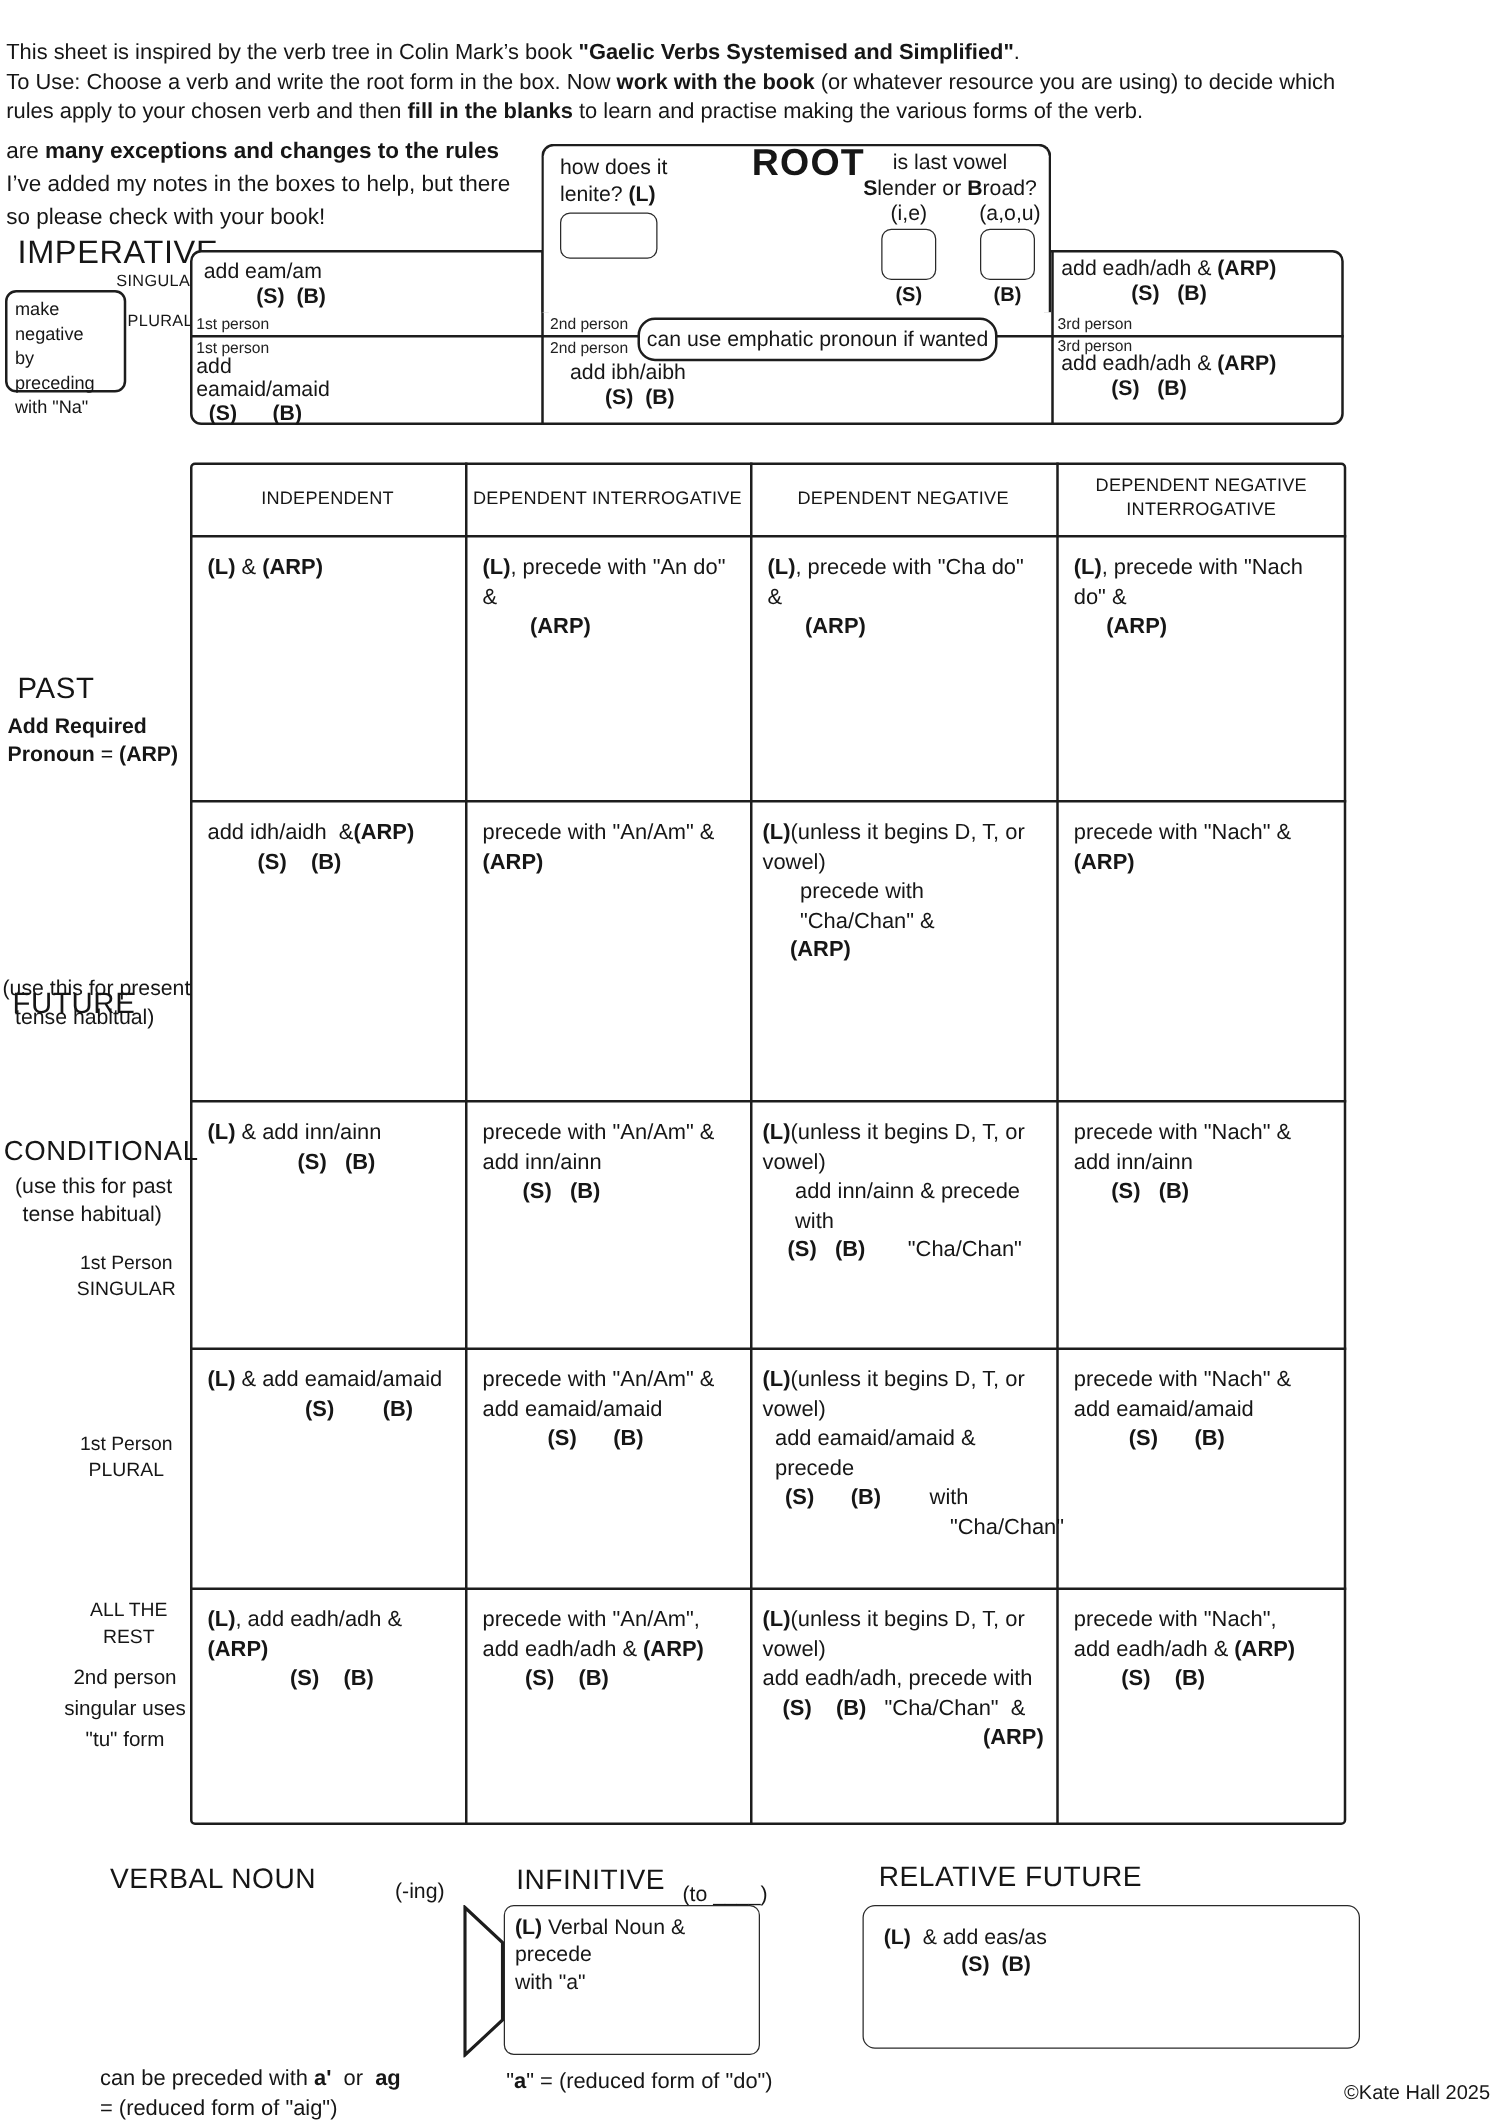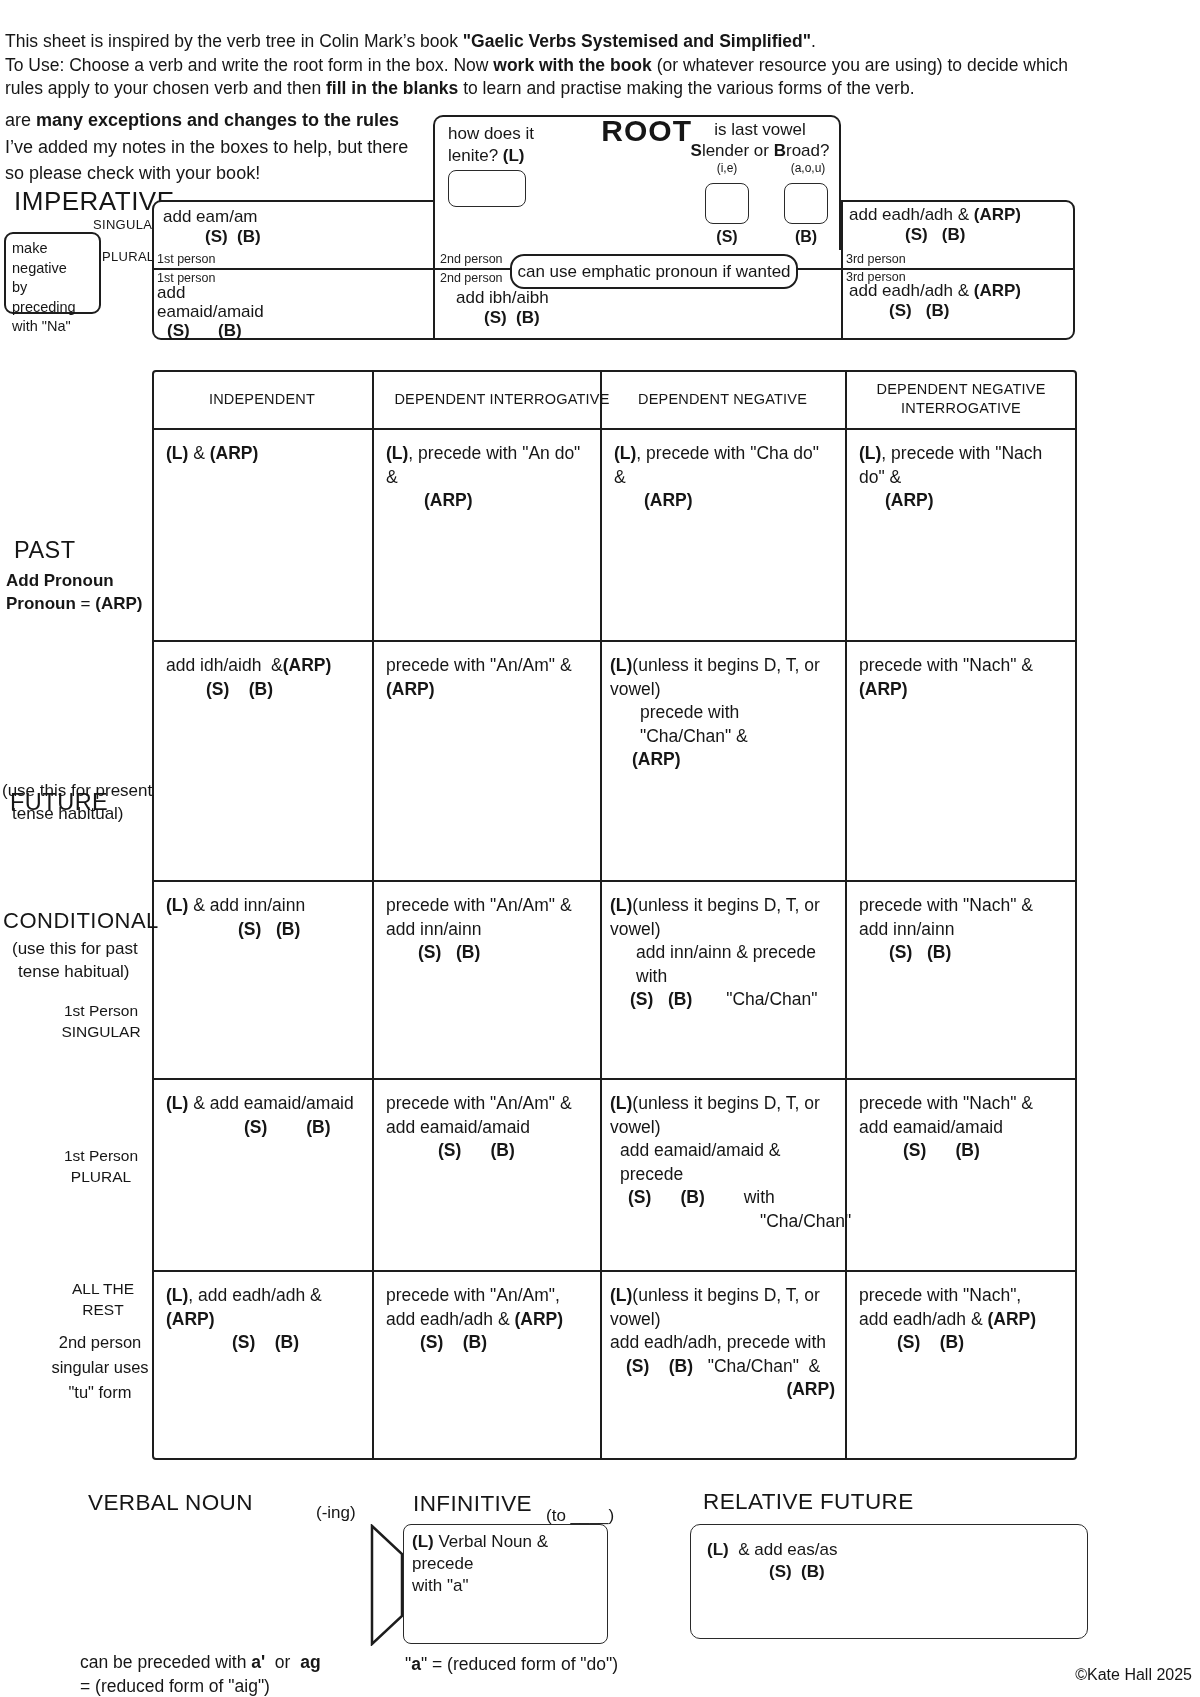--- a/index.html
+++ b/index.html
@@ -15,21 +15,21 @@
   .hline{position:absolute;height:2px;background:#1d1d1d}
   .title{width:100%;text-align:center;font-weight:bold;font-size:15px;letter-spacing:.2px}
   .intro{font-size:17.5px;line-height:23.5px}
   .notes{font-size:18px;line-height:26.5px}
   .imp-head{font-size:26px;letter-spacing:.5px}
   .small-lab{font-size:13px;letter-spacing:.3px}
   .person{position:absolute;font-size:12.5px;color:#222}
   .impcell{font-size:17px;line-height:20px}
   .rootlab{font-size:17px;line-height:22px}
   .root-title{font-size:30px;font-weight:bold;letter-spacing:1px;text-align:right}
-  .hint{font-size:12px;text-align:center}
+  .hint{font-size:17px;text-align:center}
   .sb{font-size:16px;font-weight:bold;text-align:center}
   .thead{position:absolute;display:flex;align-items:center;justify-content:center;
          text-align:center;font-size:14.5px;white-space:pre-line;line-height:19px;letter-spacing:.2px}
   .tcell{position:absolute;box-sizing:border-box;padding:14px 8px 0 12px;font-size:17.5px;line-height:23.5px}
   .gutter-big{font-size:23.5px;letter-spacing:.5px}
   .gutter-sub{font-size:17px;line-height:22.5px}
   .gutter-mid{font-size:15.5px;line-height:21px;text-align:center}
   .bot-title{font-size:22.5px;letter-spacing:.4px}
   .bot-hint{font-size:17px}
   .bot-note{font-size:17.5px;line-height:24px}
@@ -92,27 +92,27 @@
   <div class="vline" style="left:372px;top:370px;height:1090px"></div>
   <div class="vline" style="left:600px;top:370px;height:1090px"></div>
   <div class="vline" style="left:845px;top:370px;height:1090px"></div>
   <div class="hline" style="left:152px;top:428px;width:925px"></div>
   <div class="hline" style="left:152px;top:640px;width:925px"></div>
   <div class="hline" style="left:152px;top:880px;width:925px"></div>
   <div class="hline" style="left:152px;top:1078px;width:925px"></div>
   <div class="hline" style="left:152px;top:1270px;width:925px"></div>
 
   <div class="thead" style="left:152px;top:370px;width:220px;height:58px">INDEPENDENT</div>
-  <div class="thead" style="left:372px;top:370px;width:260px;height:58px">DEPENDENT INTERROGATIVE</div>
+  <div class="thead" style="left:356px;top:370px;width:260px;height:58px">DEPENDENT INTERROGATIVE</div>
   <div class="thead" style="left:600px;top:370px;width:245px;height:58px">DEPENDENT NEGATIVE</div>
   <div class="thead" style="left:845px;top:370px;width:232px;height:58px">DEPENDENT NEGATIVE
 INTERROGATIVE</div>
 
   <div class="abs gutter-big" style="left:14px;top:537px">PAST</div>
-  <div class="abs gutter-sub pre" style="left:6px;top:570px"><div><b>Add Pronoun</b></div><div><b>Pronoun</b><span> = </span><b>(ARP)</b></div></div>
+  <div class="abs gutter-sub pre" style="left:6px;top:570px"><div><b>Add Required</b></div><div><b>Pronoun</b><span> = </span><b>(ARP)</b></div></div>
   <div class="abs gutter-big" style="left:10px;top:789px">FUTURE</div>
   <div class="abs gutter-sub pre" style="left:2px;top:780px"><div><span>(use this for present</span></div><div style="padding-left: 10px;"><span>tense habitual)</span></div></div>
   <div class="abs gutter-big" style="left:3px;top:908px;font-size:22px">CONDITIONAL</div>
   <div class="abs gutter-sub pre" style="left:12px;top:938px"><div><span>(use this for past</span></div><div style="padding-left: 6px;"><span>tense habitual)</span></div></div>
   <div class="abs gutter-mid" style="left:55px;top:1000px;width:92px">
       <div>1st Person</div>
       <div>SINGULAR</div>
     </div>
   <div class="abs gutter-mid" style="left:55px;top:1145px;width:92px">
       <div>1st Person</div>

